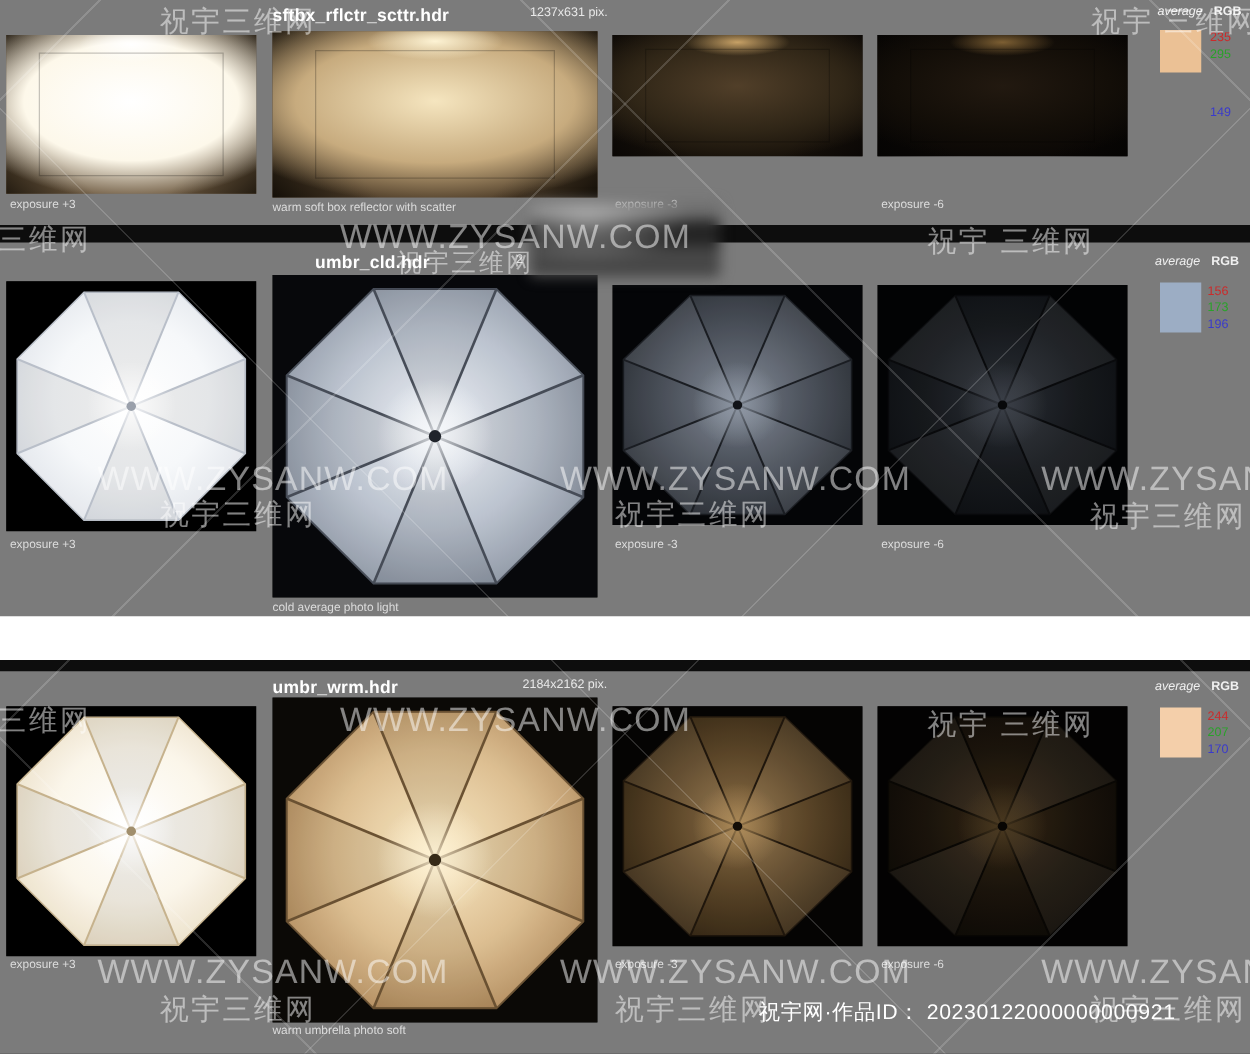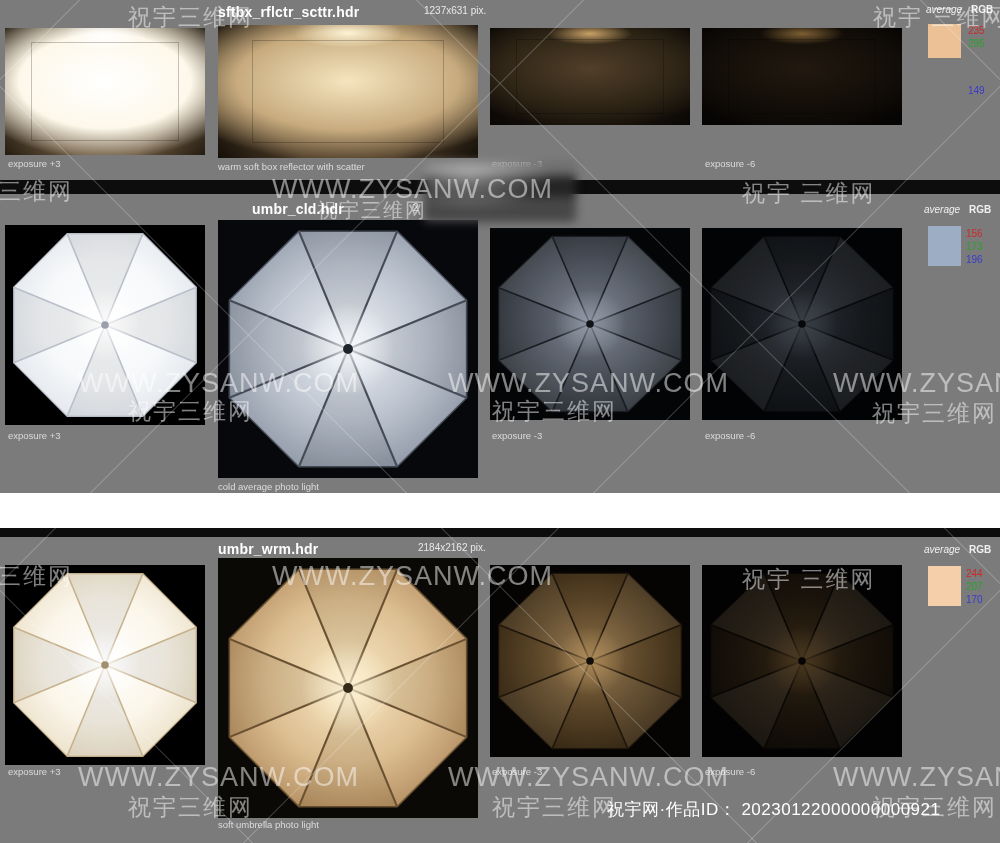--- a/index.html
+++ b/index.html
@@ -367,21 +367,21 @@
         <line x1="50" y1="50" x2="68.90456155883544" y2="4.360351093942441" stroke="#090704" stroke-width="0.8"></line>
         <line x1="50" y1="50" x2="95.63964890605757" y2="31.095438441164575" stroke="#090704" stroke-width="0.8"></line>
         <circle cx="50" cy="50" r="18" fill="url(#g7g)"></circle>
         <circle cx="50" cy="50" r="1.9" fill="#070503"></circle>
       </svg>
     </div>
 
   <div class="explbl" style="left:8px;top:766px;">exposure +3</div>
   <div class="explbl" style="left:492px;top:766px;">exposure -3</div>
   <div class="explbl" style="left:705px;top:766px;">exposure -6</div>
-  <div class="caption" style="left:218px;top:819px;">soft umbrella photo light</div>
+  <div class="caption" style="left:218px;top:819px;">warm umbrella photo soft</div>
 
   <div class="lines"></div>
   <div class="wm-layer" id="wm-layer">
       <span class="wm wm-cn" style="left: 128px; top: 2px;">祝宇三维网</span>
       <span class="wm wm-cn" style="left: 873px; top: 2px;">祝宇 三维网</span>
       <span class="wm wm-cn" style="left: -52px; top: 176px;">祝宇三维网</span>
       <span class="wm wm-url" style="left: 272px; top: 174px;">WWW.ZYSANW.COM</span>
       <span class="wm wm-cn" style="left: 742px; top: 178px;">祝宇 三维网</span>
       <span class="wm wm-cn" style="left: 317px; top: 197px; font-size: 20px;">祝宇三维网</span>
       <span class="wm wm-url" style="left: 78px; top: 368px;">WWW.ZYSANW.COM</span>

